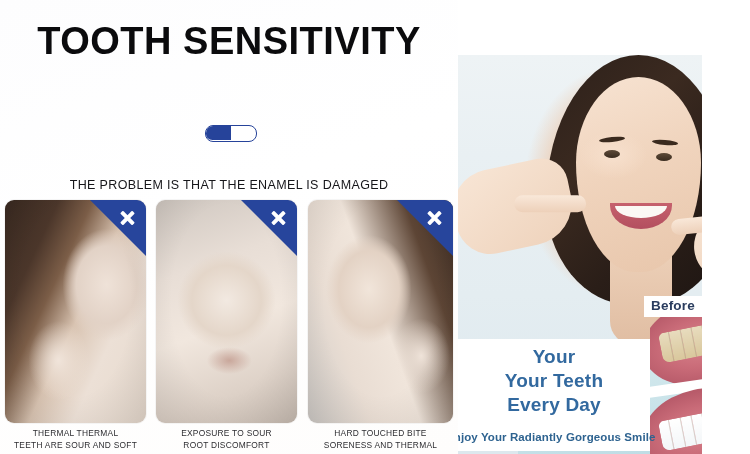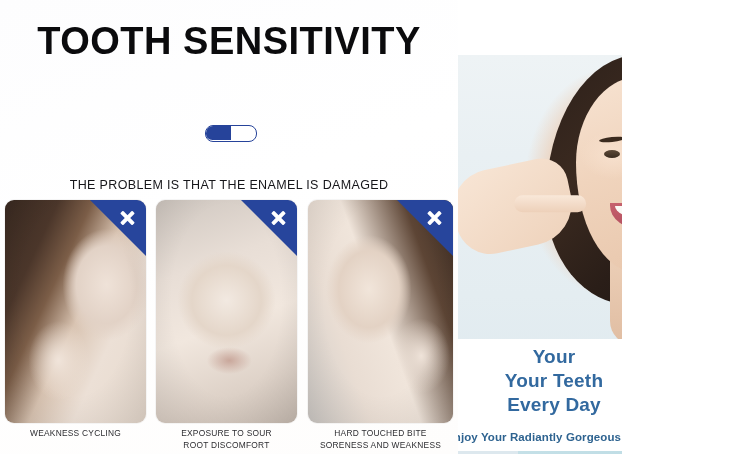--- a/index.html
+++ b/index.html
@@ -8,21 +8,21 @@
   }
   body {
     width: 750px;
     height: 454px;
     overflow: hidden;
     font-family: "Liberation Sans", sans-serif;
     background: #ffffff;
   }
   .poster {
     position: relative;
-    width: 622px;
+    width: 702px;
     height: 454px;
     background: #000000;
     overflow: hidden;
   }
 
   
   .left-col {
     position: absolute;
     left: 0; top: 0;
     width: 458px; height: 454px;
@@ -448,29 +448,30 @@
               <span class="a"></span>
               <span class="b"></span>
             </div>
         </div>
       </div>
 
     </div>
 
     <div class="captions">
       <div class="caption c1">
-        <span>WEAKNESS CYCLING</span>
+        <span>THERMAL THERMAL</span>
+        <span class="l2">TEETH ARE SOUR AND SOFT</span>
       </div>
       <div class="caption c2">
         <span>EXPOSURE TO SOUR</span>
         <span class="l2">ROOT DISCOMFORT</span>
       </div>
       <div class="caption c3">
         <span>HARD TOUCHED BITE</span>
-        <span class="l2">SORENESS AND WEAKNESS</span>
+        <span class="l2">SORENESS AND THERMAL</span>
       </div>
     </div>
 
   </div>
 
   <div class="right-col">
 
     <div class="hero-photo">
       <div class="hero-hair"></div>
       <div class="hero-neck"></div>

